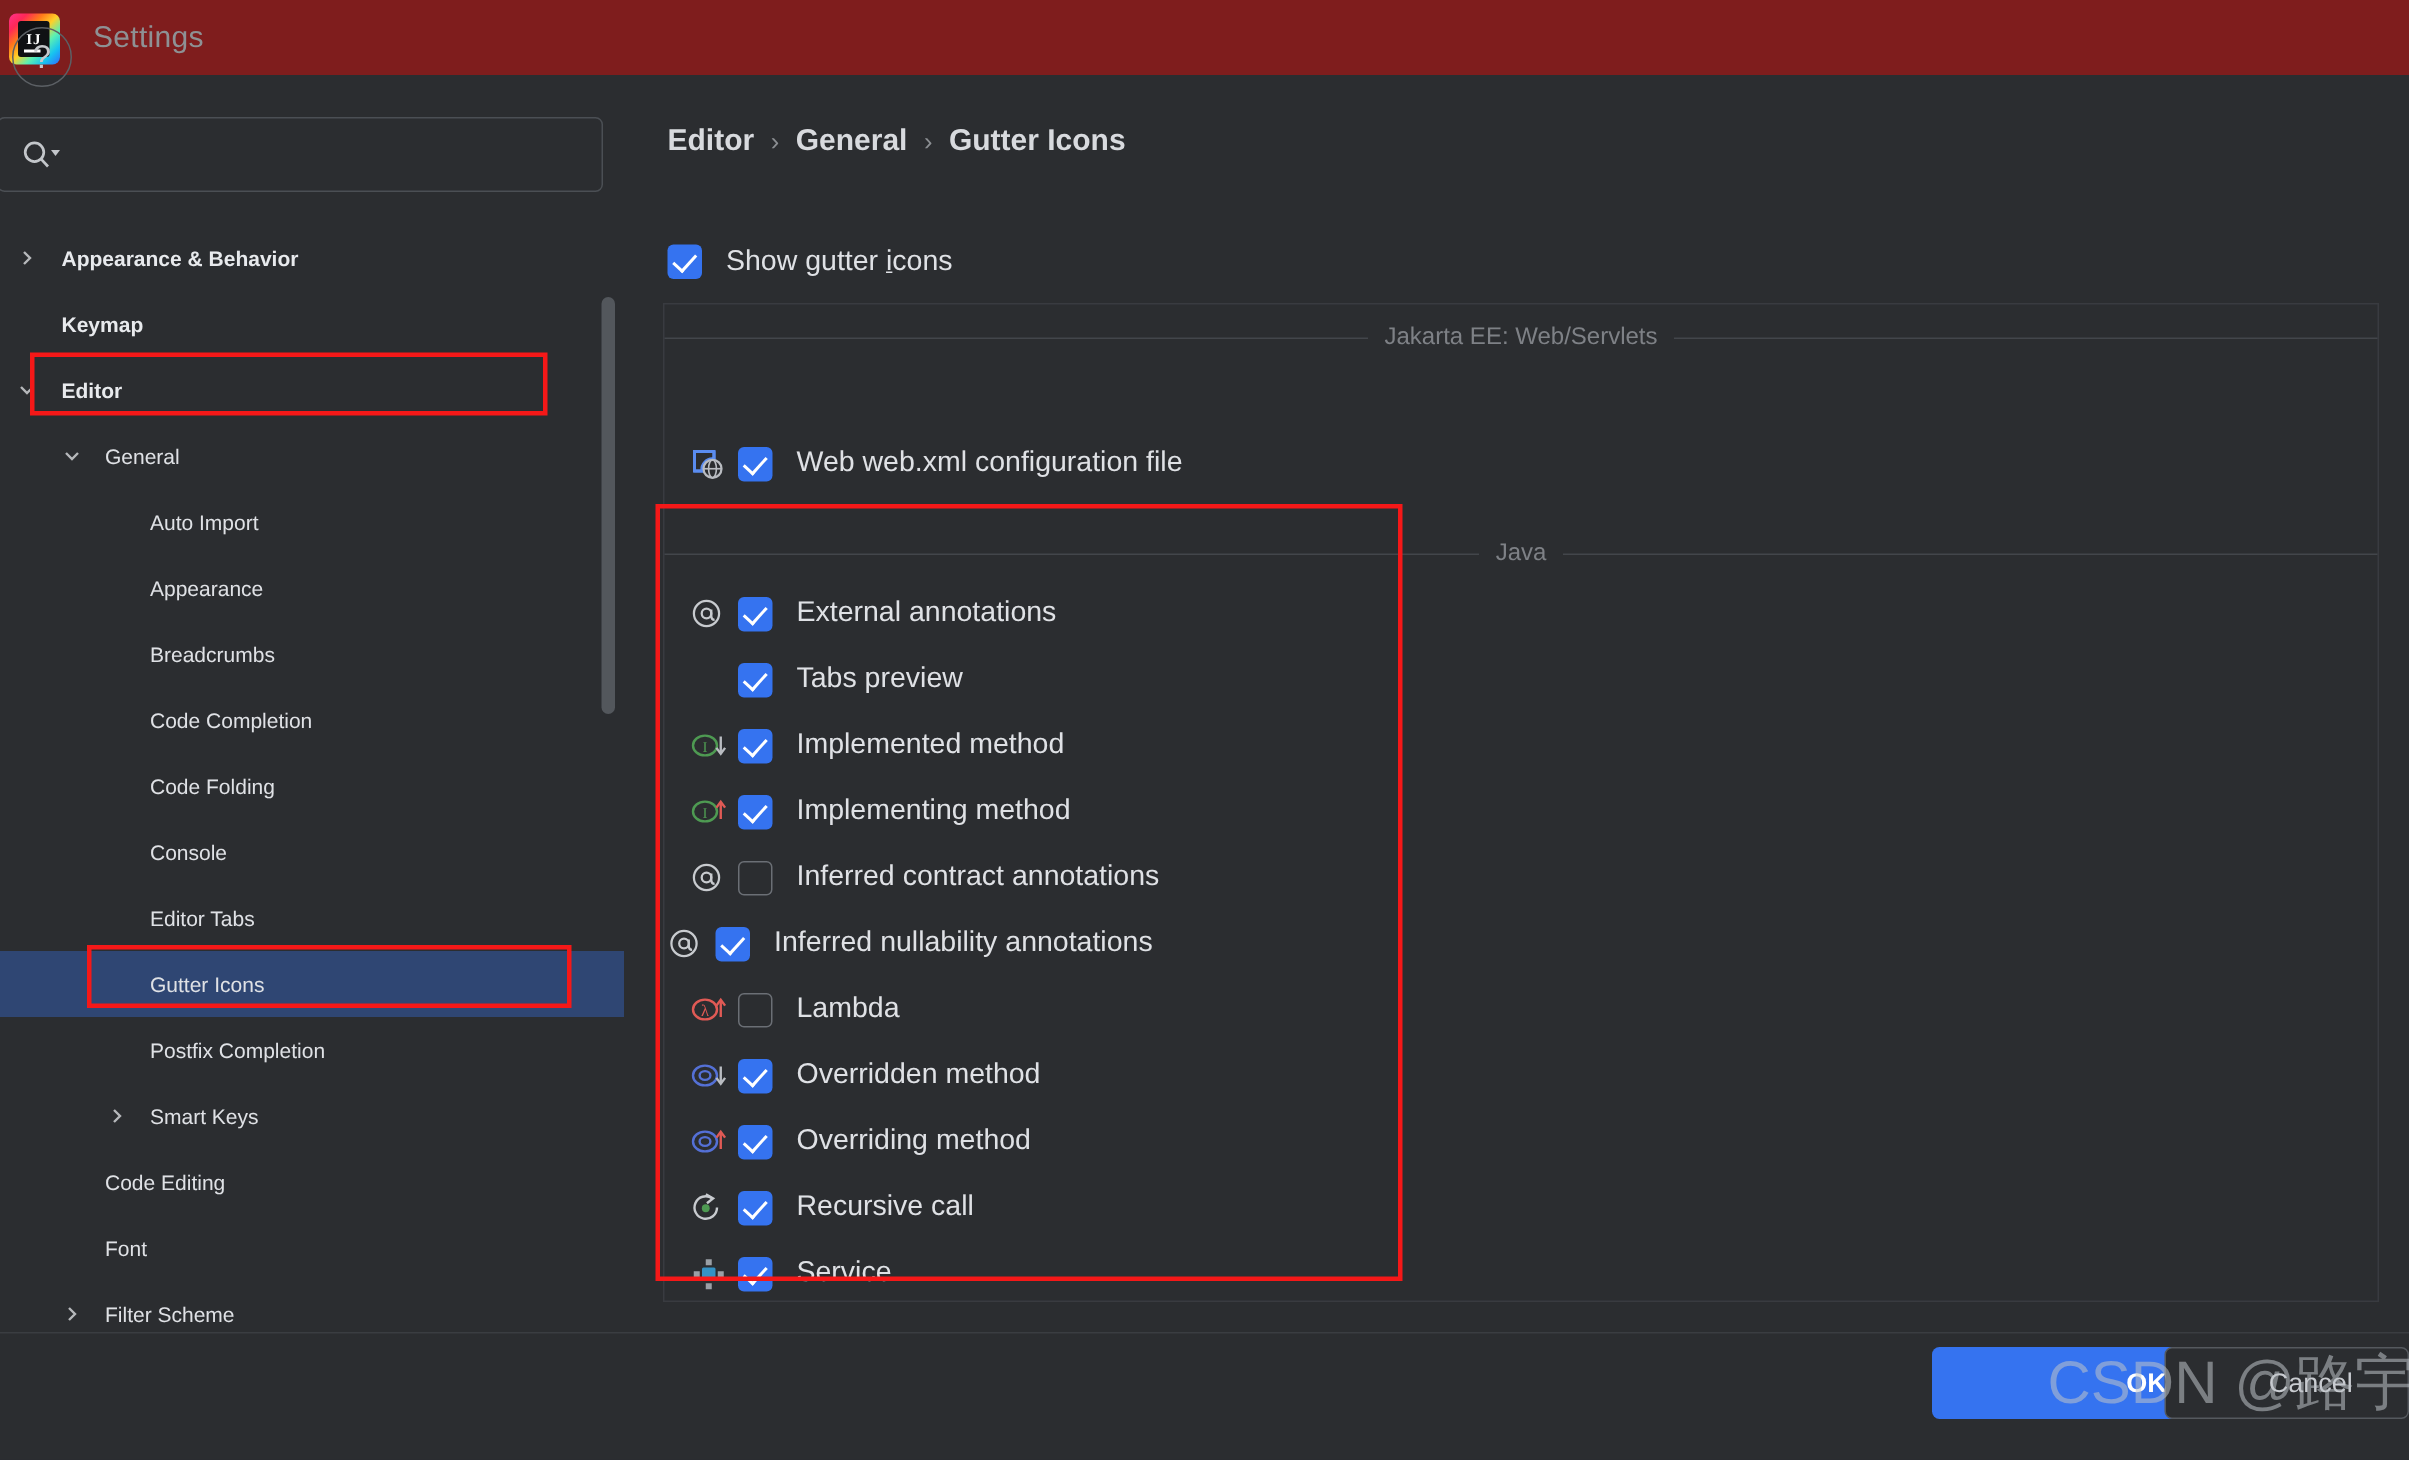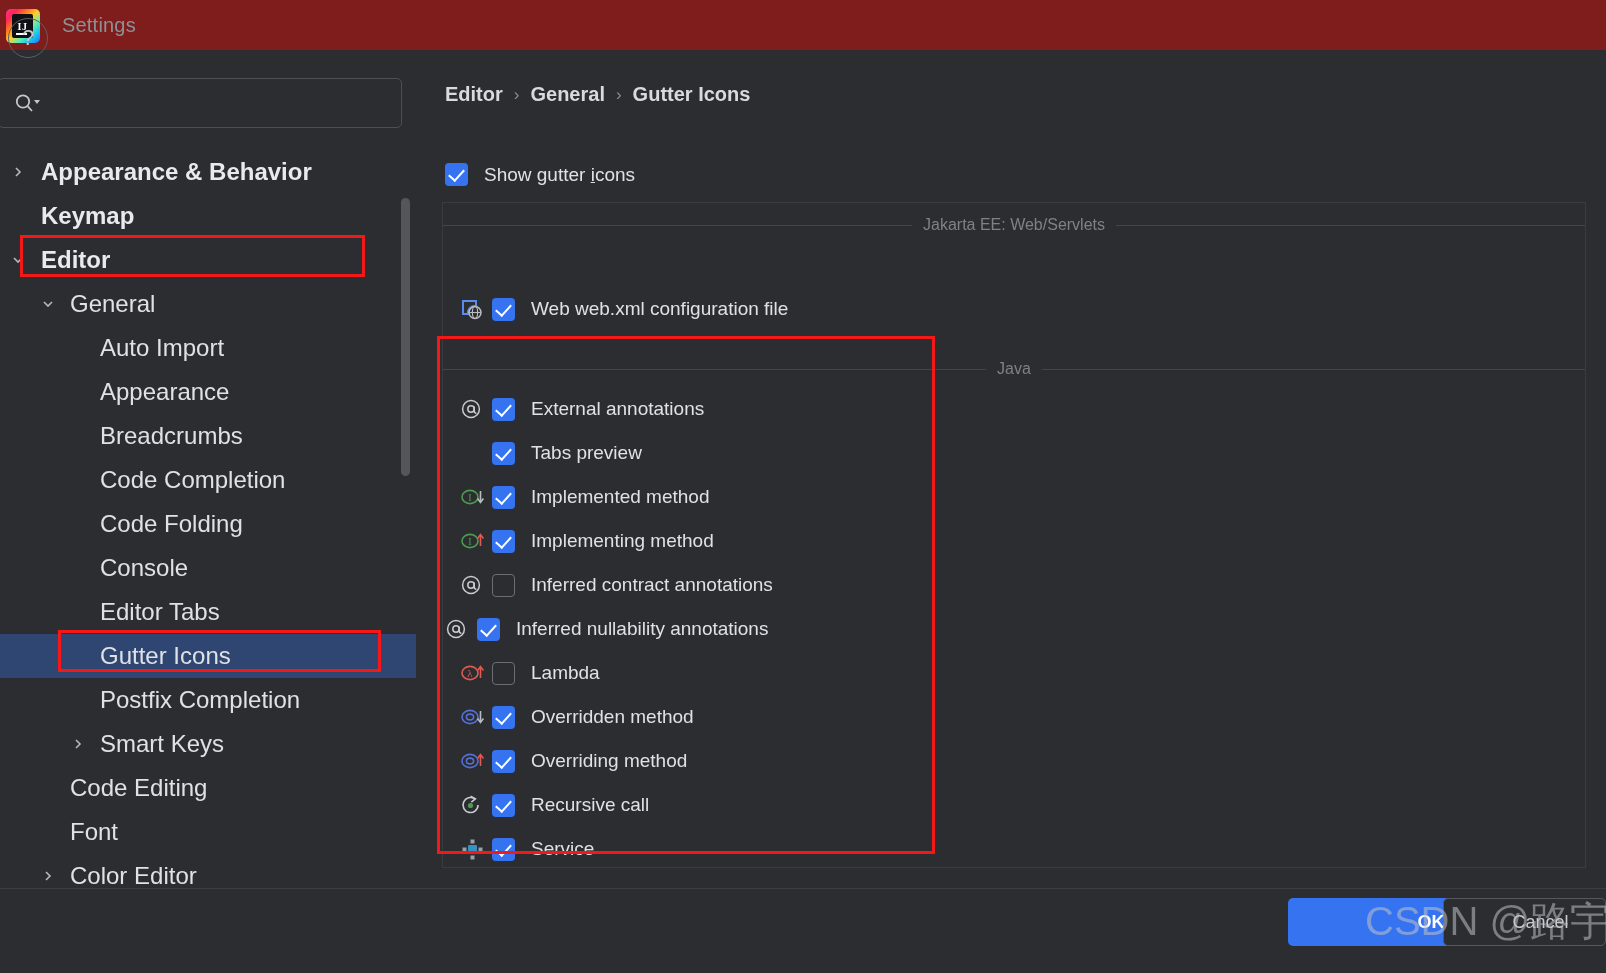--- a/index.html
+++ b/index.html
@@ -72,21 +72,21 @@
     position: relative; height: 44px; display: flex; align-items: center;
     white-space: nowrap;
   }
   .tree-row.selected { background: #2f4673; }
   .tree-arrow {
     position: absolute; width: 16px; height: 16px;
     display: flex; align-items: center; justify-content: center;
     color: #b6b8bb;
   }
   .tree-arrow svg { display: block; }
-  .tree-label { color: #dfe1e5; font-size: 24px; }
+  .tree-label { color: #dfe1e5; font-size: 14px; }
   .tree-label.bold { font-weight: bold; color: #e8eaed; }
 
   
   .lvl0 .tree-arrow { left: 10px; }
   .lvl0 .tree-label { margin-left: 41px; }
   .lvl1 .tree-arrow { left: 40px; }
   .lvl1 .tree-label { margin-left: 70px; }
   .lvl2 .tree-arrow { left: 70px; }
   .lvl2 .tree-label { margin-left: 100px; }
 
@@ -293,21 +293,21 @@
       <div class="tree-row lvl1">
         <span class="tree-arrow"></span>
         <span class="tree-label">Font</span>
       </div>
       <div class="tree-row lvl1">
         <span class="tree-arrow">
           <svg width="12" height="12" viewBox="0 0 12 12">
             <path d="M4 2 L8 6 L4 10" fill="none" stroke="#b6b8bb" stroke-width="1.6"></path>
           </svg>
         </span>
-        <span class="tree-label">Color Editor</span>
+        <span class="tree-label">Filter Scheme</span>
       </div>
     </div>
 
   <div id="sidebar-scrollbar"></div>
 
   <div class="annot" style="left:20px; top:185px; width:345px; height:42px;"></div>
 
   <div class="annot" style="left:58px; top:580px; width:323px; height:42px;"></div>
 </div>
 

